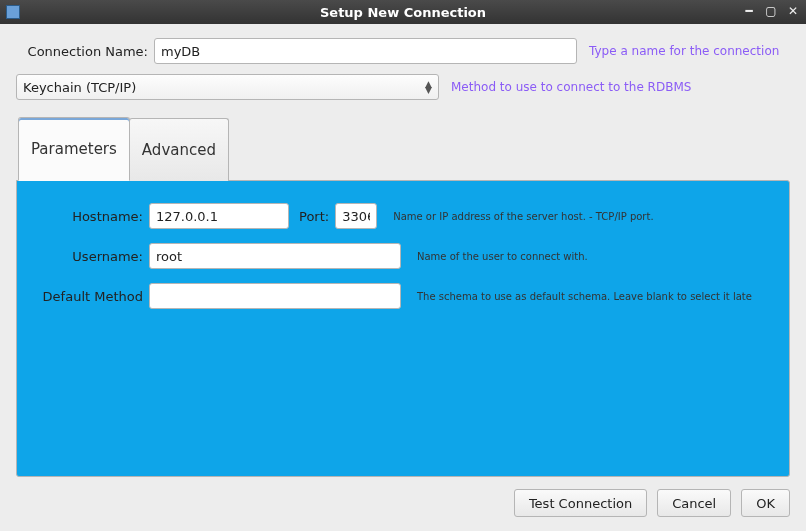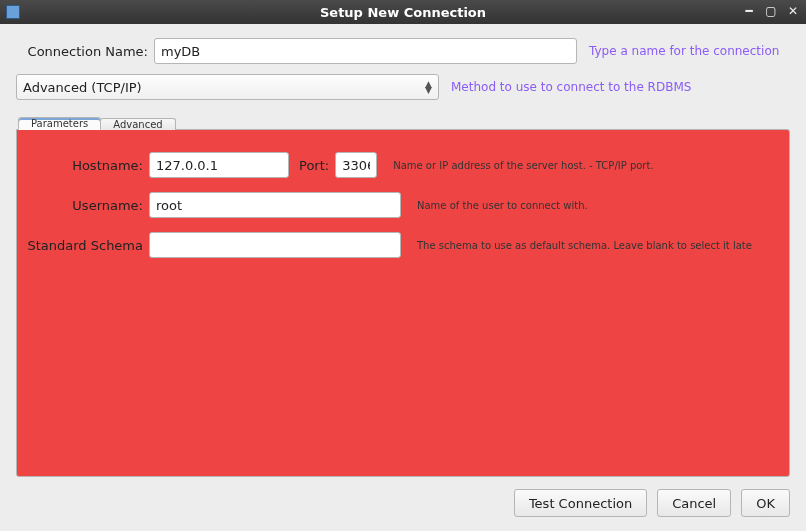--- a/index.html
+++ b/index.html
@@ -107,42 +107,42 @@
       flex: 1;
       display: flex;
       flex-direction: column;
     }
     .tabs-header {
       display: flex;
       align-items: flex-end;
       padding-left: 2px;
     }
     .tab {
-      padding: 0 12px;
+      padding: 22px 12px;
       border: 1px solid #b5b5b5;
       border-bottom: none;
       border-radius: 3px 3px 0 0;
       background: linear-gradient(to bottom, #f7f7f7, #e8e8e8);
-      font-size: 10px;
+      font-size: 15px;
       color: #333;
       cursor: pointer;
       position: relative;
       top: 1px;
       margin-right: -1px;
     }
     .tab.active {
       background: #fbfbfb;
       border-bottom: 1px solid #fbfbfb;
       box-shadow: inset 0 2px 0 #7aa7d8;
       z-index: 2;
     }
     .tab-panel {
       border: 1px solid #b5b5b5;
       border-radius: 0 3px 3px 3px;
-      background: #ef4444;
+      background: #0ea5e9;
       flex: 1;
       padding: 22px 12px 12px 0;
     }
     .form-row {
       display: flex;
       align-items: center;
       margin-bottom: 14px;
       gap: 6px;
     }
     .form-label {
@@ -209,21 +209,21 @@
 <div class="content">
 
   <div class="row">
     <div class="row-label">Connection Name:</div>
     <input type="text" class="conn-name-input" value="myDB" style="">
     <div class="hint">Type a name for the connection</div>
   </div>
 
   <div class="row">
     <div class="select-box">
-      <span>Advanced (TCP/IP)</span>
+      <span>Keychain (TCP/IP)</span>
       <span class="select-updown">
         <span>▲</span>
           <span>▼</span>
       </span>
     </div>
     <div class="hint">Method to use to connect to the RDBMS</div>
   </div>
 
   <div class="tabs-area">
     <div class="tabs-header">
@@ -241,21 +241,21 @@
       </div>
 
       <div class="form-row">
         <div class="form-label">Username:</div>
         <input type="text" class="username-input" value="root" style="">
         <div class="form-hint">Name of the user to connect with.</div>
       </div>
 
 
       <div class="form-row">
-        <div class="form-label-nocolon">Standard Schema</div>
+        <div class="form-label-nocolon">Default Method</div>
         <input type="text" class="schema-input" value="" style="">
         <div class="form-hint">The schema to use as default schema. Leave blank to select it late</div>
       </div>
 
     </div>
   </div>
 
   <div class="footer">
     <button class="std">Test Connection</button>
     <button class="std">Cancel</button>

